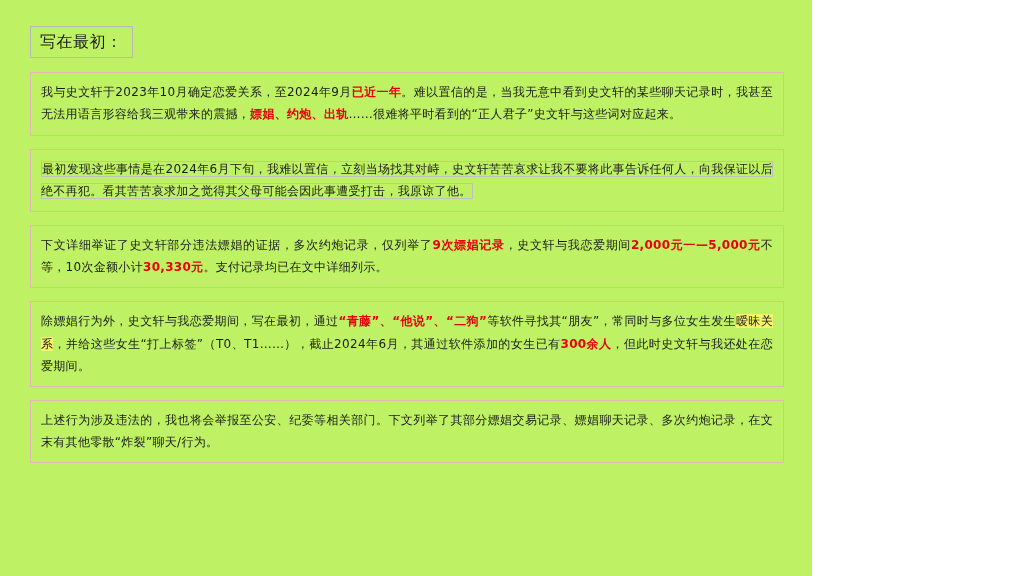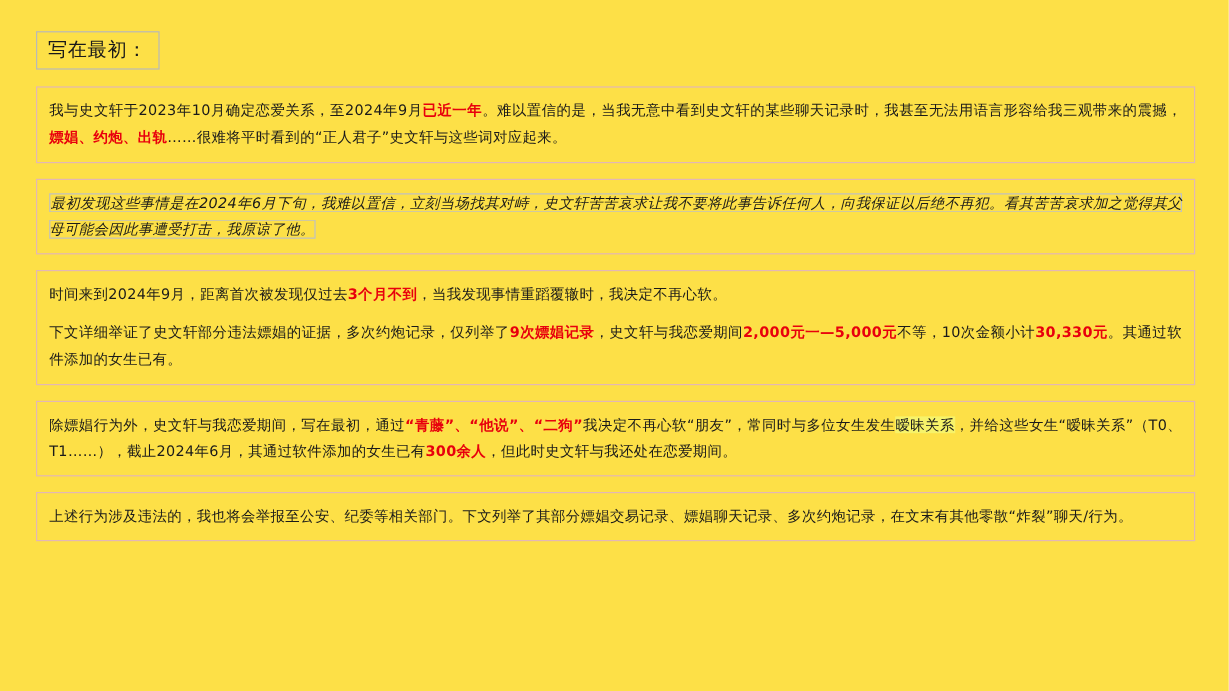--- a/index.html
+++ b/index.html
@@ -8,23 +8,23 @@
   }
   body {
     width: 1024px;
     height: 576px;
     background: #ffffff;
     font-family: "DejaVu Sans", "Liberation Sans", sans-serif;
     overflow: hidden;
   }
   .page {
     position: relative;
-    width: 1024px;
+    width: 812px;
     height: 576px;
-    background: #fde047;
+    background: #bef264;
     box-sizing: border-box;
     padding: 26px 28px 0 30px;
   }
   .title-box {
     display: inline-block;
     border: 1px solid #b9b9b9;
     padding: 5px 9px 6px 9px;
     font-size: 16px;
     line-height: 1.2;
     color: #1a1a1a;
@@ -53,40 +53,38 @@
     color: #e8000d;
     font-weight: bold;
   }
   .hl {
     background: #f7f36a;
     color: #1a1a1a;
   }
   .seg-gray {
     box-shadow: inset 0 0 0 1px #c0c0c0;
     padding: 1px 1px;
-    font-style: italic;
   }
 </style>
 </head>
 <body>
 
 <div class="page">
 
   <div class="title-box">写在最初：</div>
 
   <div class="block" id="b1">
       <p><span>我与史文轩于2023年10月确定恋爱关系，至2024年9月</span><span class="red">已近一年</span><span>。难以置信的是，当我无意中看到史文轩的某些聊天记录时，我甚至无法用语言形容给我三观带来的震撼，</span><span class="red">嫖娼、约炮、出轨</span><span>……很难将平时看到的“正人君子”史文轩与这些词对应起来。</span></p>
     </div>
   <div class="block" id="b2">
       <p><span class="seg-gray">最初发现这些事情是在2024年6月下旬，我难以置信，立刻当场找其对峙，史文轩苦苦哀求让我不要将此事告诉任何人，向我保证以后绝不再犯。看其苦苦哀求加之觉得其父母可能会因此事遭受打击，我原谅了他。</span></p>
     </div>
   <div class="block" id="b3">
-      <p><span>时间来到2024年9月，距离首次被发现仅过去</span><span class="red">3个月不到</span><span>，当我发现事情重蹈覆辙时，我决定不再心软。</span></p>
-      <p><span>下文详细举证了史文轩部分违法嫖娼的证据，多次约炮记录，仅列举了</span><span class="red">9次嫖娼记录</span><span>，史文轩与我恋爱期间</span><span class="red">2,000元一—5,000元</span><span>不等，10次金额小计</span><span class="red">30,330元</span><span>。其通过软件添加的女生已有。</span></p>
+      <p><span>下文详细举证了史文轩部分违法嫖娼的证据，多次约炮记录，仅列举了</span><span class="red">9次嫖娼记录</span><span>，史文轩与我恋爱期间</span><span class="red">2,000元一—5,000元</span><span>不等，10次金额小计</span><span class="red">30,330元</span><span>。支付记录均已在文中详细列示。</span></p>
     </div>
   <div class="block" id="b4">
-      <p><span>除嫖娼行为外，史文轩与我恋爱期间，写在最初，通过</span><span class="red">“青藤”、“他说”、“二狗”</span><span>我决定不再心软“朋友”，常同时与多位女生发生</span><span class="hl">暧昧关系</span><span>，并给这些女生“暧昧关系”（T0、T1……），截止2024年6月，其通过软件添加的女生已有</span><span class="red">300余人</span><span>，但此时史文轩与我还处在恋爱期间。</span></p>
+      <p><span>除嫖娼行为外，史文轩与我恋爱期间，写在最初，通过</span><span class="red">“青藤”、“他说”、“二狗”</span><span>等软件寻找其“朋友”，常同时与多位女生发生</span><span class="hl">暧昧关系</span><span>，并给这些女生“打上标签”（T0、T1……），截止2024年6月，其通过软件添加的女生已有</span><span class="red">300余人</span><span>，但此时史文轩与我还处在恋爱期间。</span></p>
     </div>
   <div class="block" id="b5">
       <p><span>上述行为涉及违法的，我也将会举报至公安、纪委等相关部门。下文列举了其部分嫖娼交易记录、嫖娼聊天记录、多次约炮记录，在文末有其他零散“炸裂”聊天/行为。</span></p>
     </div>
 
 </div>
 
 </body></html>

